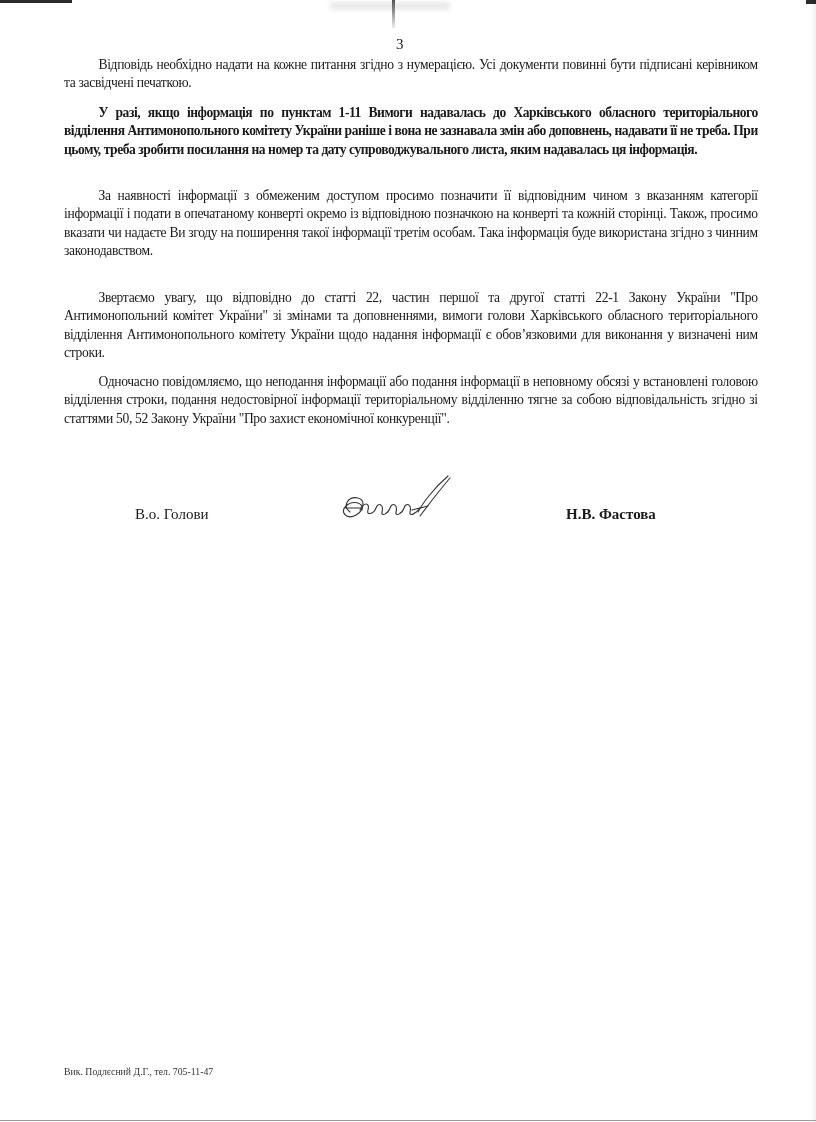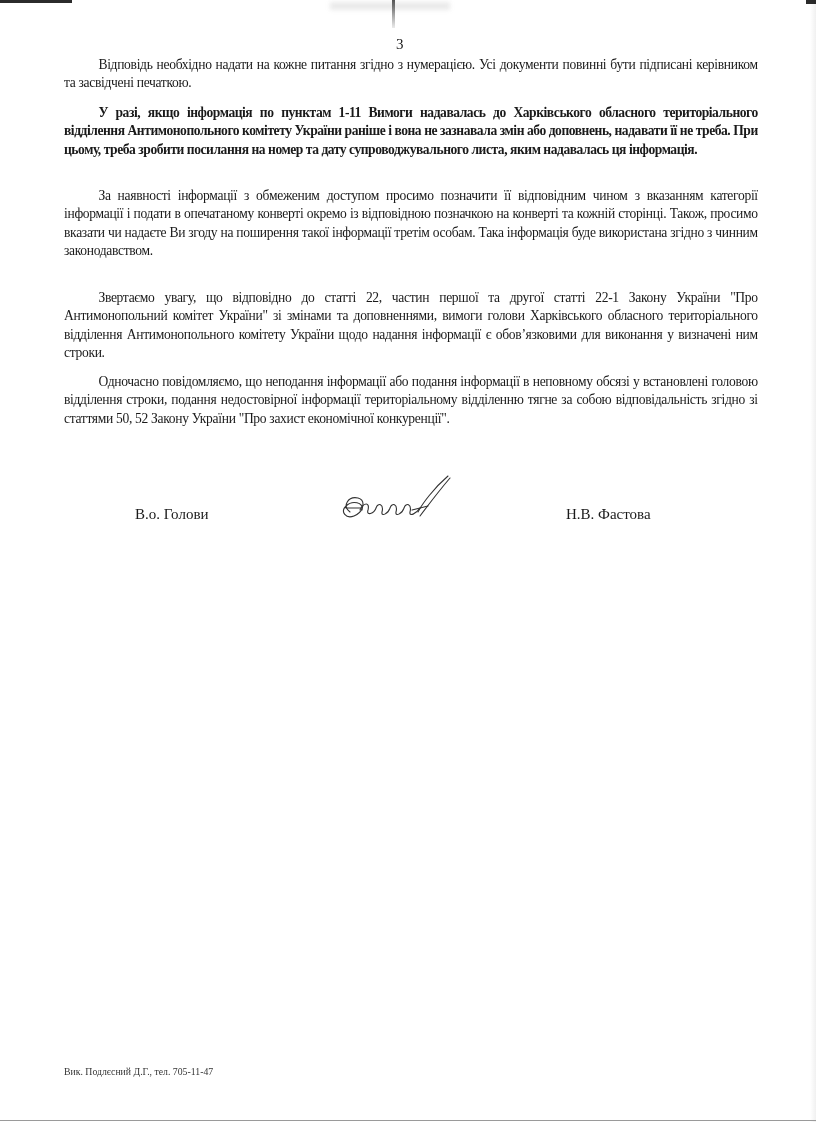--- a/index.html
+++ b/index.html
@@ -58,21 +58,21 @@
   .p1 { top: 55px; }
   .p2 { top: 103px; font-weight: bold; letter-spacing: -0.5px; }
   .p3 { top: 186px; }
   .p4 { top: 288px; }
   .p5 { top: 372px; }
   .signature-row {
     position: absolute; top: 506px; left: 0; width: 669px; height: 30px;
     font-size: 15px;
   }
   .signer-title { position: absolute; left: 135px; top: 0; }
-  .signer-name { position: absolute; left: 566px; top: 0; }
+  .signer-name { position: absolute; left: 566px; top: 0; font-weight: bold; }
   .signature {
     position: absolute; left: 336px; top: 472px; width: 120px; height: 60px;
   }
   .footer {
     position: absolute; left: 64px; top: 1066px; font-size: 10.5px; color: #333;
     transform: scaleX(0.93); transform-origin: left top;
   }
 </style>
 </head>
 <body>

